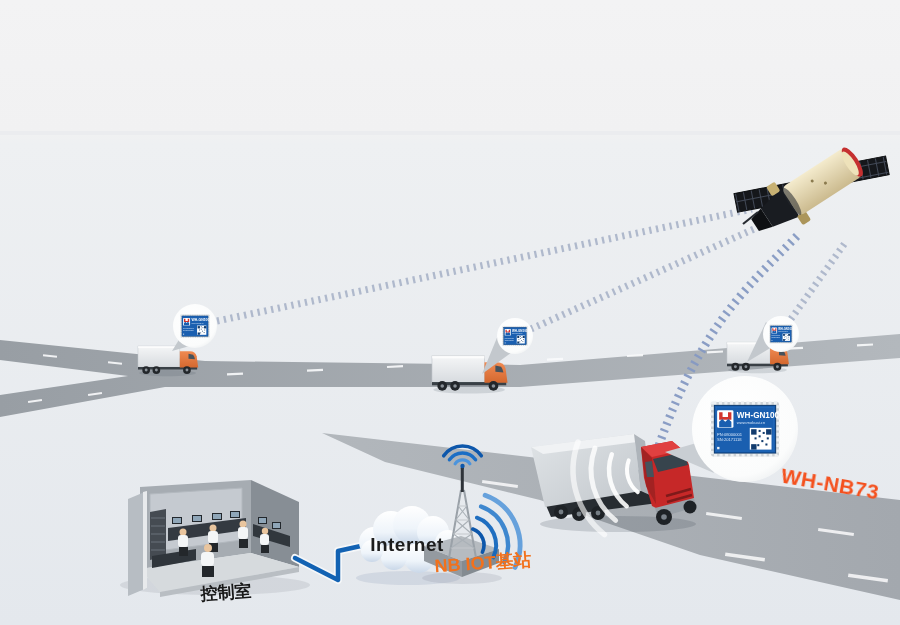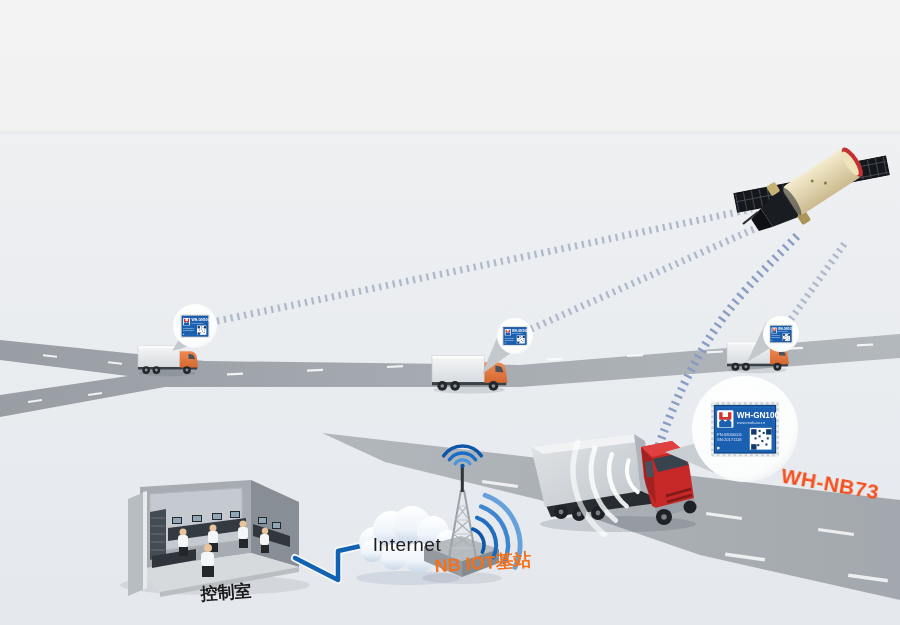--- a/index.html
+++ b/index.html
@@ -1,21 +1,21 @@
 <!DOCTYPE html>
 <html><head>
 <meta charset="utf-8">
 <style>
   html,body{margin:0;padding:0;background:#ffffff;}
   .stage{position:relative;width:900px;height:625px;overflow:hidden;
          font-family:"Liberation Sans",sans-serif;}
   .stage svg{position:absolute;left:0;top:0;}
   .label{position:absolute;white-space:nowrap;font-family:"Liberation Sans",sans-serif;}
   .label-internet{left:352px;top:534px;width:110px;text-align:center;
-      font-size:19px;font-weight:400;color:#1c1c1c;letter-spacing:.5px;}
+      font-size:19px;font-weight:700;color:#1c1c1c;letter-spacing:.5px;}
   .label-control{left:180px;top:581px;width:92px;text-align:center;
       font-size:17px;font-weight:700;color:#181818;transform:rotate(-4deg);}
   .label-station{left:413px;top:551px;width:140px;text-align:center;
       font-size:18px;font-weight:700;color:#f2711c;transform:rotate(-4deg);}
   .label-module{left:766px;top:472px;width:128px;text-align:center;
       font-size:21px;font-weight:700;color:#f4511e;transform:rotate(10deg);letter-spacing:.5px;}
   text{font-family:"Liberation Sans",sans-serif;}
 </style>
 </head>
 <body>

